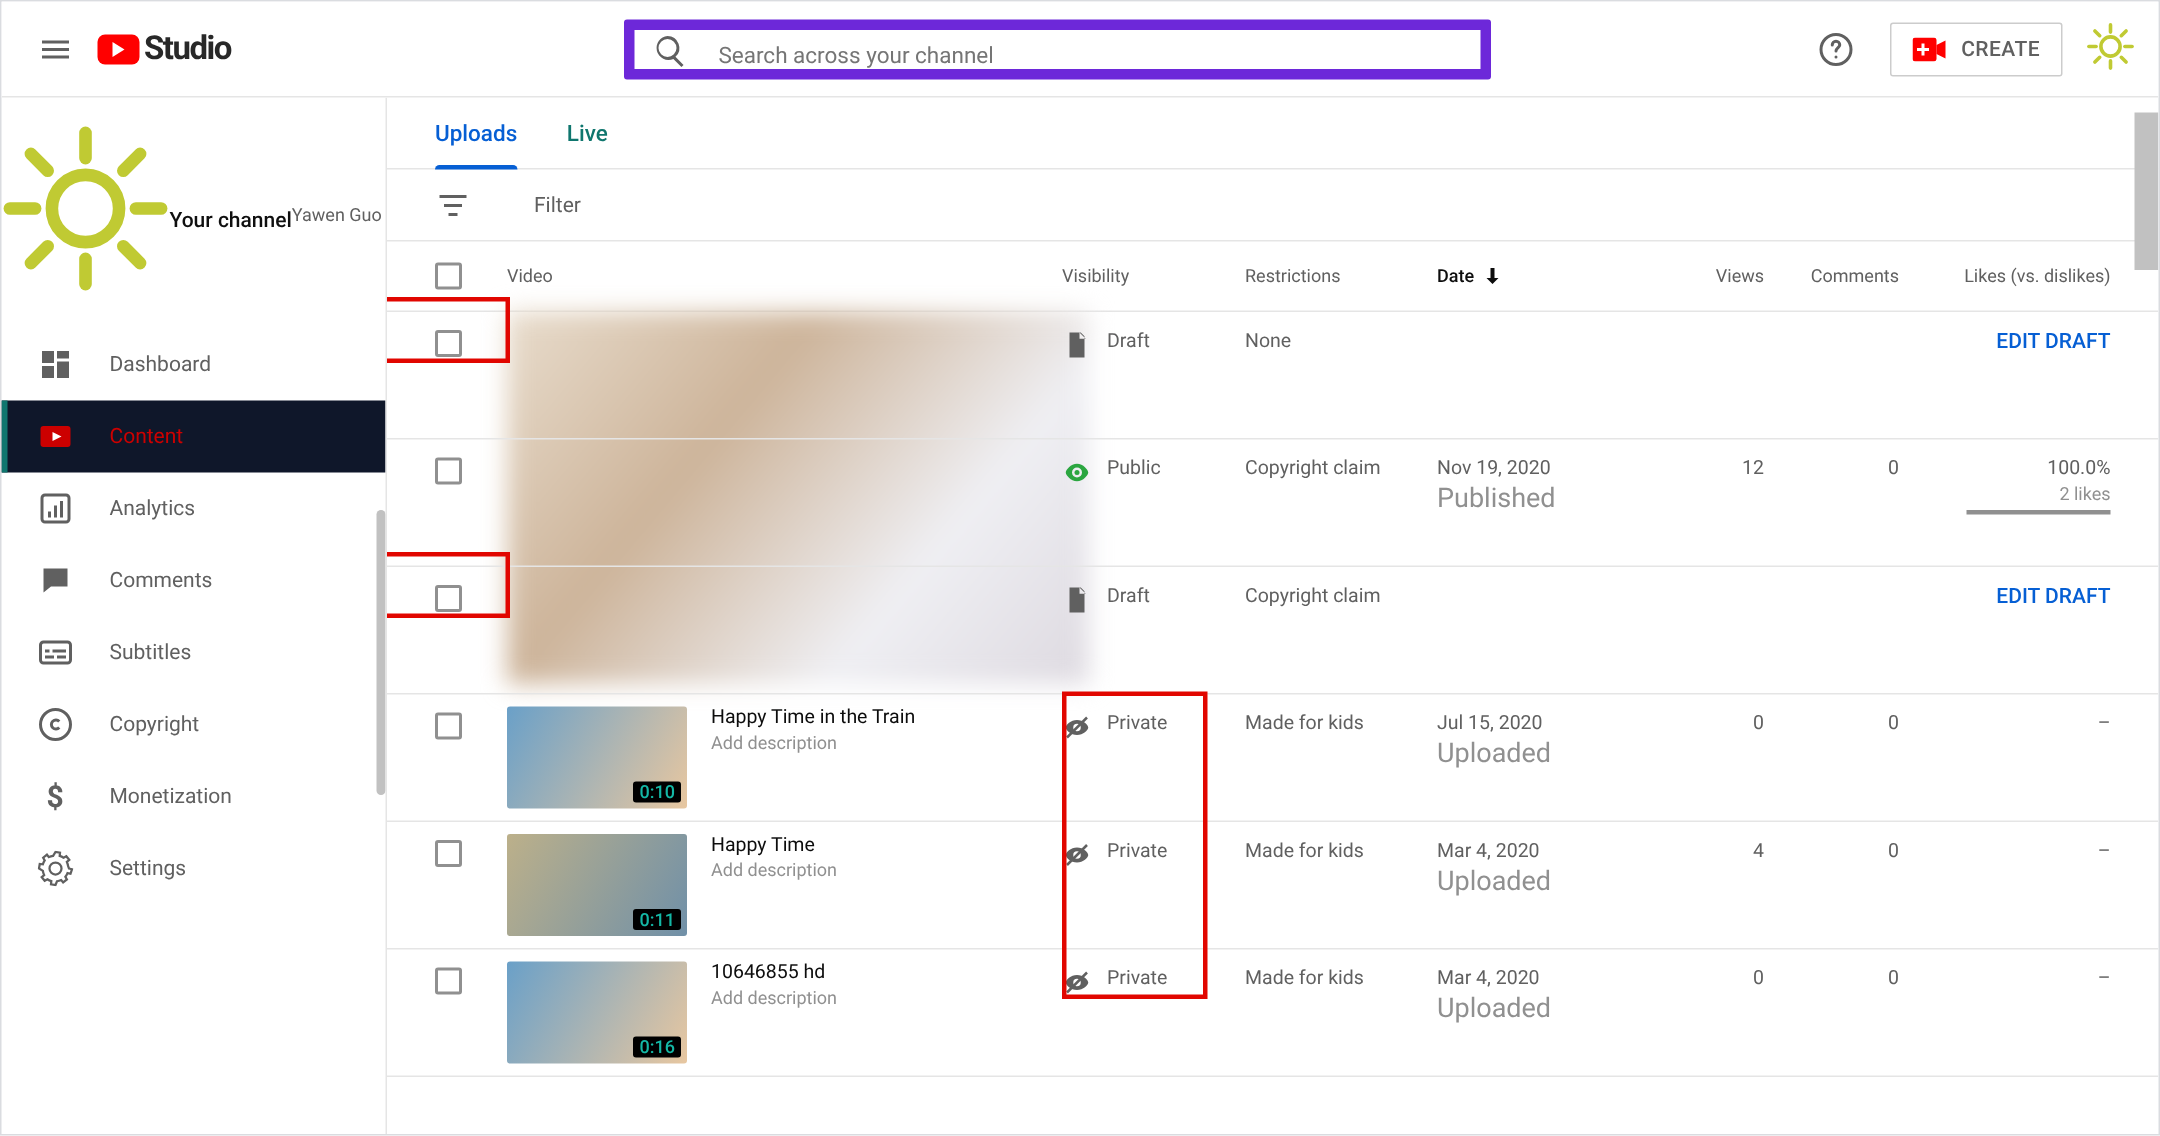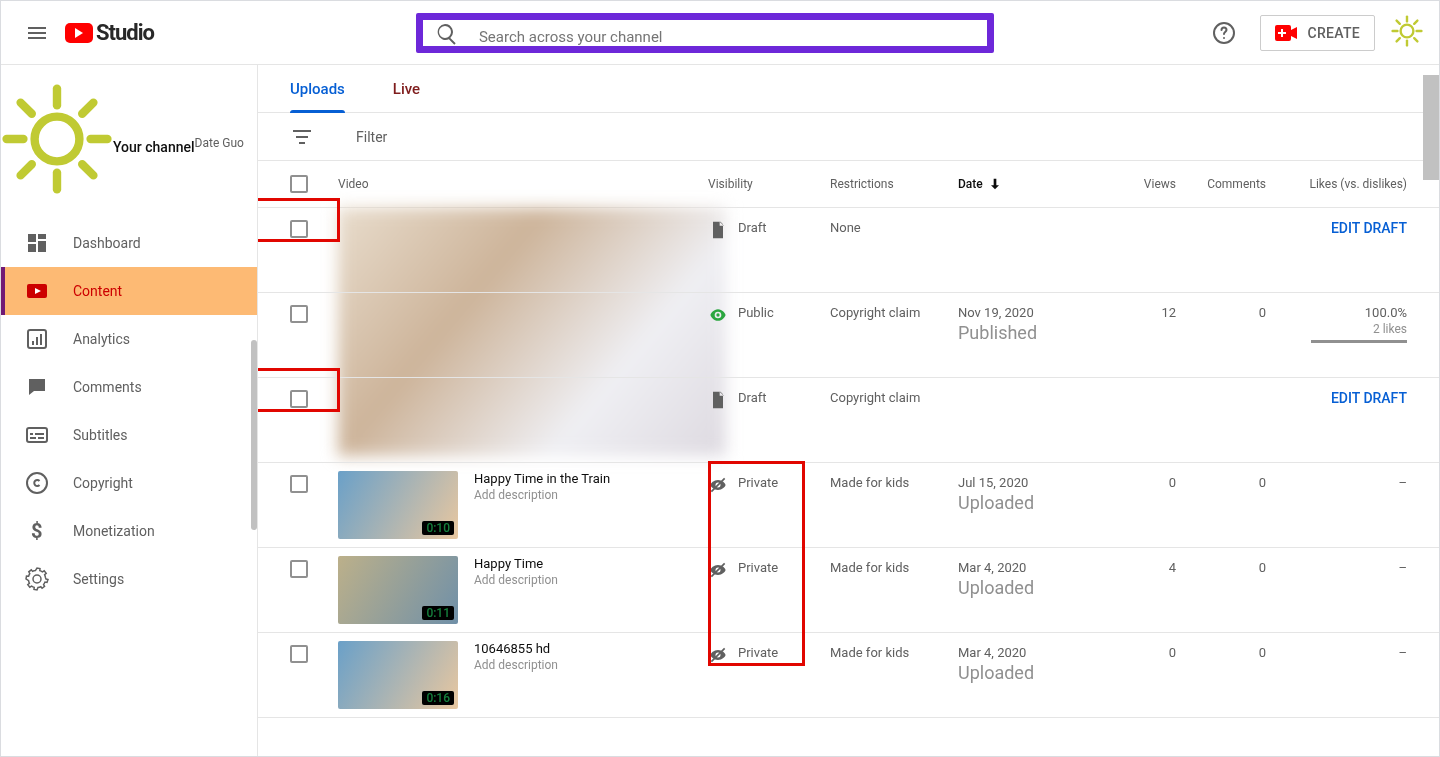--- a/index.html
+++ b/index.html
@@ -27,28 +27,28 @@
   .body{display:flex;height:calc(100% - 64px)}
   .side{width:256px;flex:0 0 256px;display:flex;flex-direction:column;align-items:stretch;position:relative}
   .side-scroll-thumb{position:absolute;right:0;top:275px;width:6px;height:190px;background:#c1c1c1;border-radius:3px}
   .ch-head{display:flex;flex-direction:row;align-items:center;padding:18px 0 20px}
   .ch-avatar svg{width:112px;height:112px}
   .ch-title{font-size:14px;font-weight:500;color:#0f0f0f;margin-top:12px}
   .ch-name{font-size:12px;color:#606060;margin-top:4px}
   .nav{display:flex;flex-direction:column}
   .nav-item{height:48px;display:flex;align-items:center;padding:0 24px;gap:24px;cursor:pointer;font-size:14px;color:#606060}
   .nav-item svg{width:24px;height:24px;fill:#606060}
-  .nav-item.active{color:#c00;border-left:4px solid #701a75;padding-left:20px;background:#fdba74}
+  .nav-item.active{color:#c00;border-left:4px solid #0f766e;padding-left:20px;background:#0f172a}
   .nav-item.active svg{fill:#c00}
 
   
   .main{flex:1;overflow:auto;border-left:1px solid #e5e5e5;position:relative}
   .main-scroll-thumb{position:absolute;right:0;top:10px;width:16px;height:105px;background:#c1c1c1}
-  .tabs{display:flex;gap:48px;padding:0 32px;border-bottom:1px solid #e5e5e5;height:48px;align-items:center}
-  .tab{font-size:15px;font-weight:500;color:#7f1d1d;height:100%;display:flex;align-items:center;cursor:pointer;position:relative}
+  .tabs{display:flex;gap:33px;padding:0 32px;border-bottom:1px solid #e5e5e5;height:48px;align-items:center}
+  .tab{font-size:15px;font-weight:500;color:#0f766e;height:100%;display:flex;align-items:center;cursor:pointer;position:relative}
   .tab.active{color:#065fd4}
   .tab.active::after{content:"";position:absolute;left:0;right:0;bottom:-1px;height:3px;background:#065fd4;border-radius:3px 3px 0 0}
   .filter-bar{height:48px;display:flex;align-items:center;padding:0 32px;gap:42px;border-bottom:1px solid #e5e5e5;color:#606060;font-size:14px}
   .filter-bar svg{width:24px;height:24px;fill:#606060}
 
   .thead{display:flex;align-items:center;height:47px;padding:0 32px;border-bottom:1px solid #e5e5e5;font-size:12px;color:#606060}
   .chk{width:48px;flex:0 0 48px}
   .chk-box{width:18px;height:18px;border:2px solid #909090;border-radius:2px;cursor:pointer}
   .col-video{flex:0 0 370px}
   .col-vis{flex:0 0 122px}
@@ -57,21 +57,21 @@
   .col-date svg{width:16px;height:16px}
   .col-views{flex:0 0 68px;text-align:right}
   .col-comments{flex:0 0 90px;text-align:right}
   .col-likes{flex:1;text-align:right}
 
   .row{display:flex;padding:8px 32px;border-bottom:1px solid #e5e5e5;font-size:13px;color:#606060;position:relative}
   .row .chk{padding-top:4px}
   .thumb{width:120px;height:68px;background:#d5d5d5;border-radius:2px;position:relative;overflow:hidden;flex:0 0 120px}
   .thumb.kids1{background:linear-gradient(120deg,#6aa0c8,#e8c7a0)}
   .thumb.kids2{background:linear-gradient(120deg,#bcb08a,#7090a8)}
-  .dur{position:absolute;bottom:4px;right:4px;background:#000;color:#15803d;font-size:12px;font-weight:500;padding:0 4px;border-radius:2px}
+  .dur{position:absolute;bottom:4px;right:4px;background:#000;color:#14b8a6;font-size:12px;font-weight:500;padding:0 4px;border-radius:2px}
   .vidcell{flex:0 0 370px;display:flex;gap:16px}
   .vidmeta .title{font-size:13px;color:#0d0d0d}
   .vidmeta .desc{font-size:12px;color:#909090;margin-top:2px}
   .viscell{flex:0 0 122px;display:flex;align-items:flex-start;gap:10px;padding-top:4px}
   .viscell svg{width:20px;height:20px}
   .restcell{flex:0 0 128px;padding-top:4px}
   .datecell{flex:0 0 150px;padding-top:4px}
   .datecell .sub{font-size:18px;color:#909090;margin-top:2px}
   .viewscell{flex:0 0 68px;text-align:right;padding-top:4px}
   .commcell{flex:0 0 90px;text-align:right;padding-top:4px}
@@ -154,21 +154,21 @@
               <line x1="2" y1="20" x2="8" y2="20"></line>
               <line x1="32" y1="20" x2="38" y2="20"></line>
               <line x1="7" y1="7" x2="11" y2="11"></line>
               <line x1="29" y1="29" x2="33" y2="33"></line>
               <line x1="7" y1="33" x2="11" y2="29"></line>
               <line x1="29" y1="11" x2="33" y2="7"></line>
             </g>
           </svg>
       </div>
       <div class="ch-title">Your channel</div>
-      <div class="ch-name">Date Guo</div>
+      <div class="ch-name">Yawen Guo</div>
     </div>
     <div class="nav">
       <div class="nav-item">
           <svg viewBox="0 0 24 24">
             <path d="M3 3h8v8H3zM13 3h8v5h-8zM13 10h8v11h-8zM3 13h8v8H3z"></path>
           </svg>
           <span>Dashboard</span>
         </div>
       <div class="nav-item active">
           <svg viewBox="0 0 24 24">

